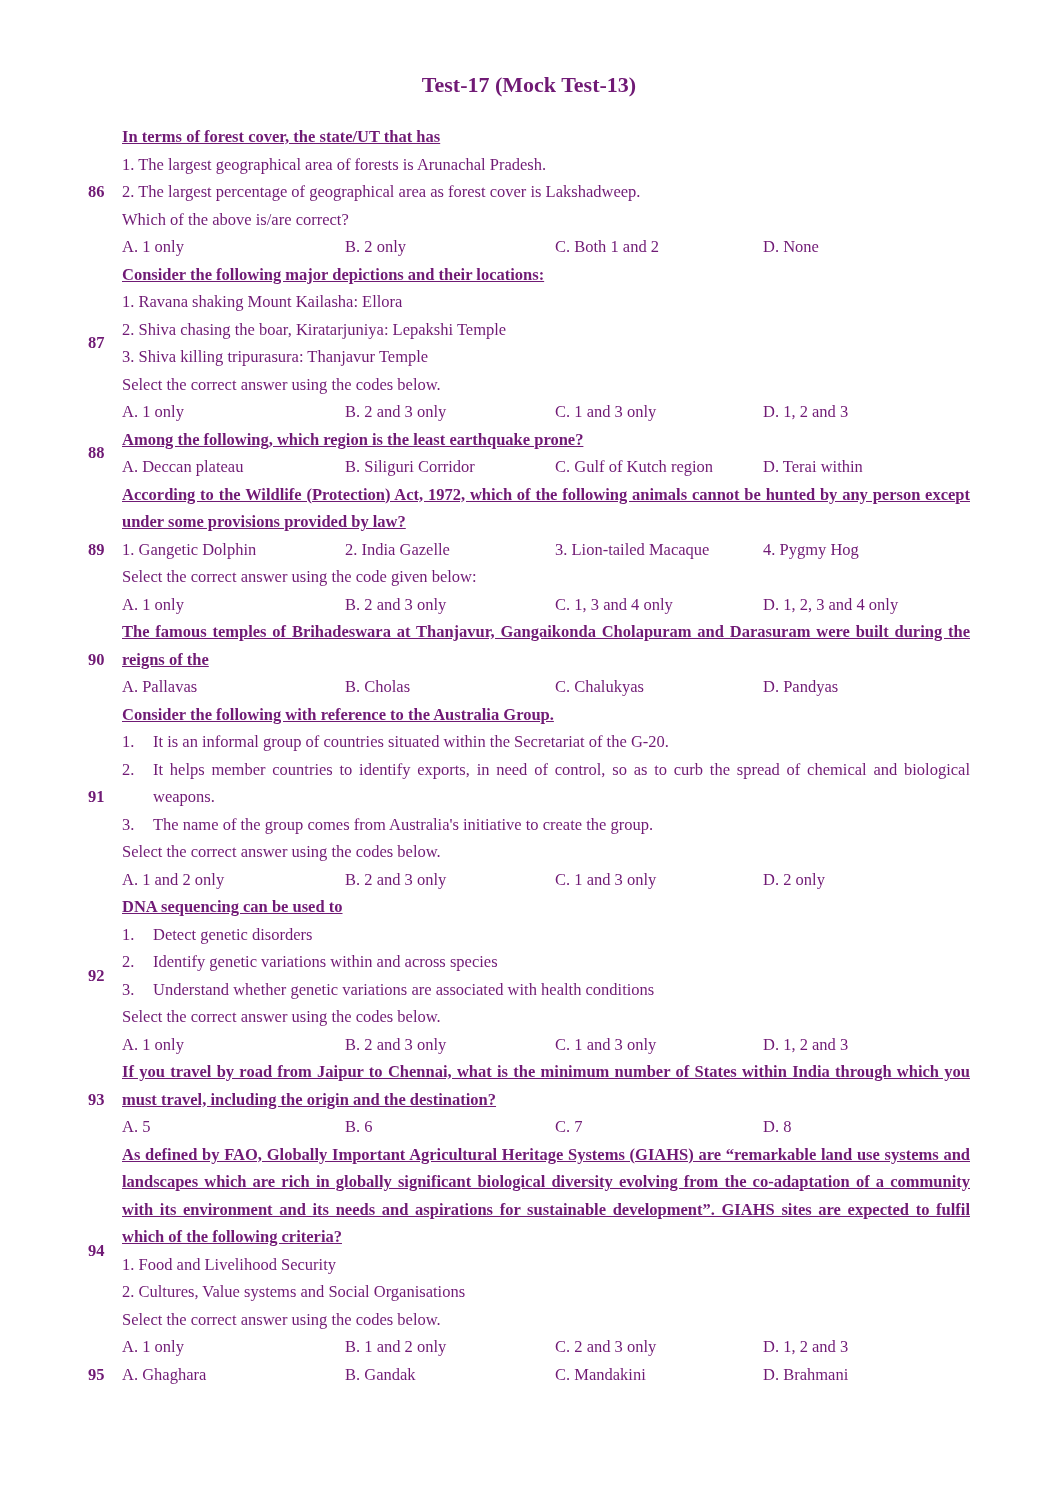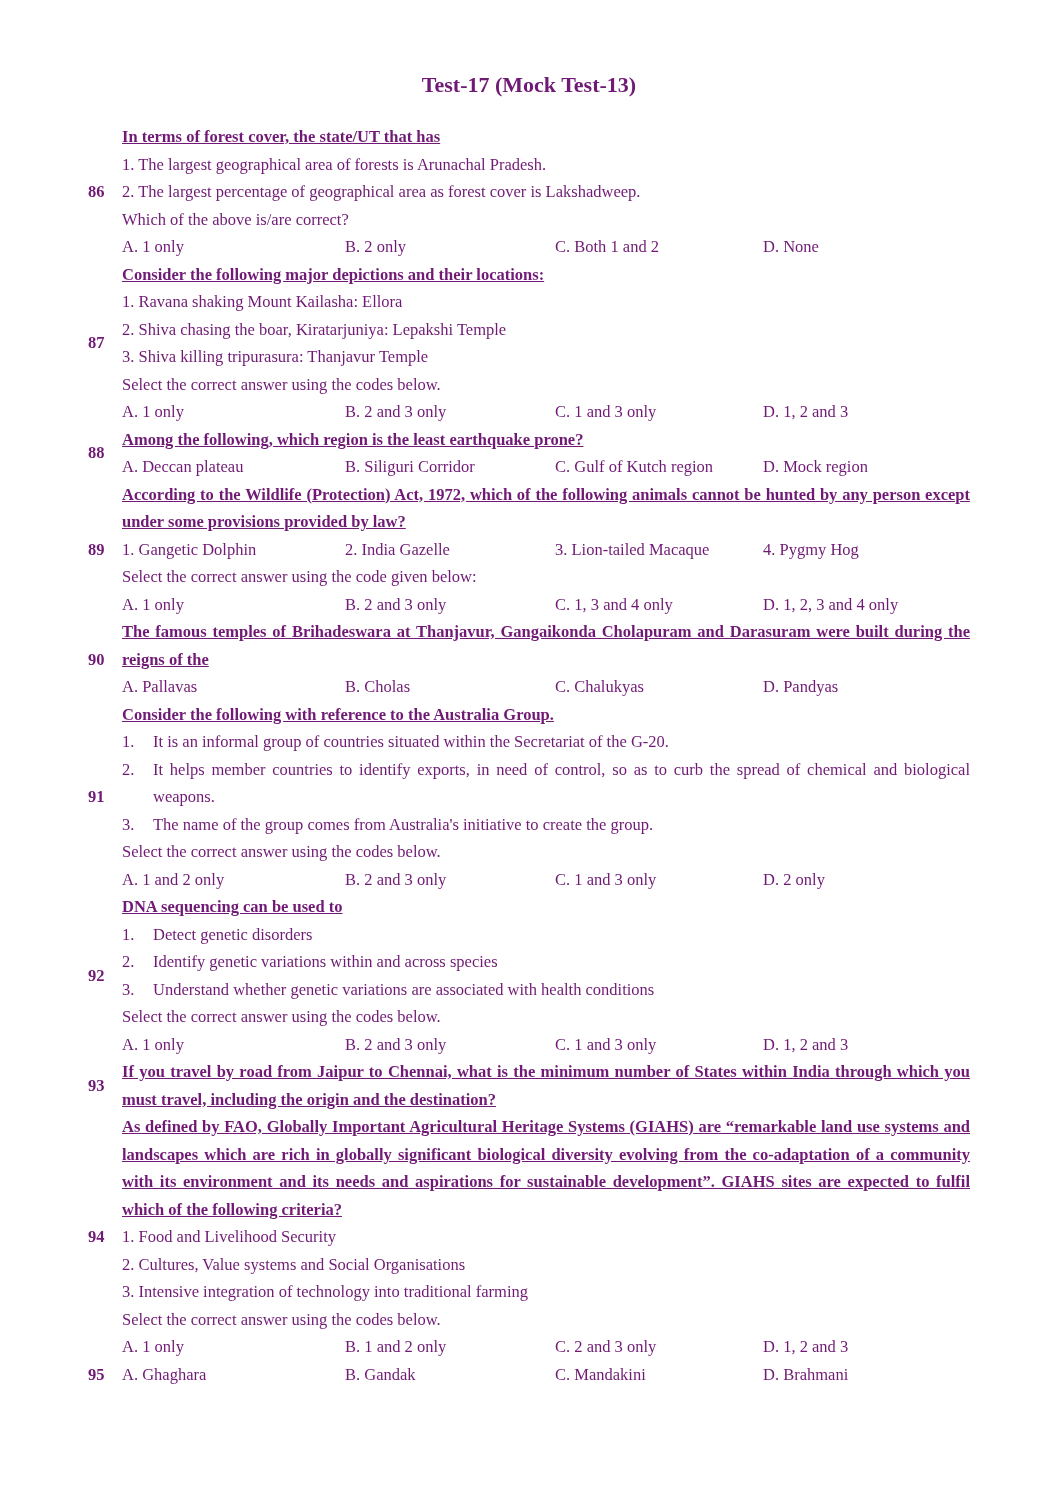--- a/index.html
+++ b/index.html
@@ -92,21 +92,21 @@
         </div>
       </div>
       <div class="question">
         <div class="qnum">88</div>
         <div class="qbody">
           <div class="qtext">Among the following, which region is the least earthquake prone?</div>
           <div class="row cols">
             <div class="cell">A. Deccan plateau</div>
             <div class="cell">B. Siliguri Corridor</div>
             <div class="cell">C. Gulf of Kutch region</div>
-            <div class="cell">D. Mock region</div>
+            <div class="cell">D. Terai within</div>
           </div>
         </div>
       </div>
       <div class="question">
         <div class="qnum">89</div>
         <div class="qbody">
           <div class="qtext">According to the Wildlife (Protection) Act, 1972, which of the following animals cannot be hunted by any person except under some provisions provided by law?</div>
           <div class="row cols">
             <div class="cell">1. Gangetic Dolphin</div>
             <div class="cell">2. India Gazelle</div>
@@ -181,29 +181,34 @@
             <div class="cell">B. 2 and 3 only</div>
             <div class="cell">C. 1 and 3 only</div>
             <div class="cell">D. 1, 2 and 3</div>
           </div>
         </div>
       </div>
       <div class="question">
         <div class="qnum">93</div>
         <div class="qbody">
           <div class="qtext">If you travel by road from Jaipur to Chennai, what is the minimum number of States within India through which you must travel, including the origin and the destination?</div>
+          <div class="row cols">
+            <div class="cell">A. 5</div>
+            <div class="cell">B. 6</div>
+            <div class="cell">C. 7</div>
+            <div class="cell">D. 8</div>
+          </div>
         </div>
       </div>
       <div class="question">
         <div class="qnum">94</div>
         <div class="qbody">
           <div class="qtext">As defined by FAO, Globally Important Agricultural Heritage Systems (GIAHS) are “remarkable land use systems and landscapes which are rich in globally significant biological diversity evolving from the co-adaptation of a community with its environment and its needs and aspirations for sustainable development”. GIAHS sites are expected to fulfil which of the following criteria?</div>
           <div class="row line">1. Food and Livelihood Security</div>
           <div class="row line">2. Cultures, Value systems and Social Organisations</div>
-          <div class="row line">3. Intensive integration of technology into traditional farming</div>
           <div class="row line">Select the correct answer using the codes below.</div>
           <div class="row cols">
             <div class="cell">A. 1 only</div>
             <div class="cell">B. 1 and 2 only</div>
             <div class="cell">C. 2 and 3 only</div>
             <div class="cell">D. 1, 2 and 3</div>
           </div>
         </div>
       </div>
       <div class="question">

